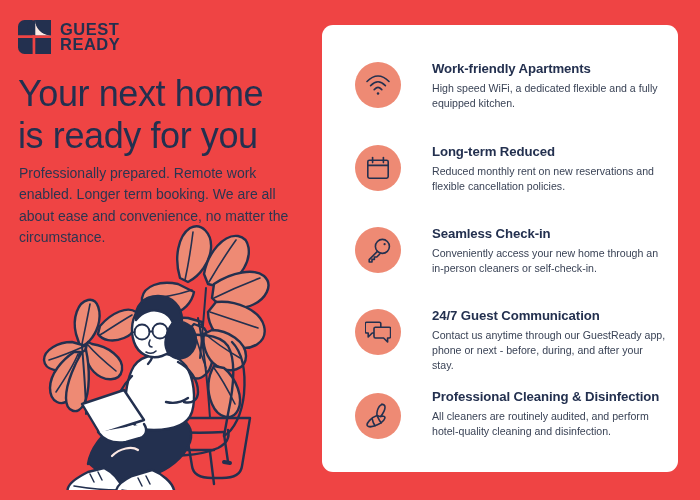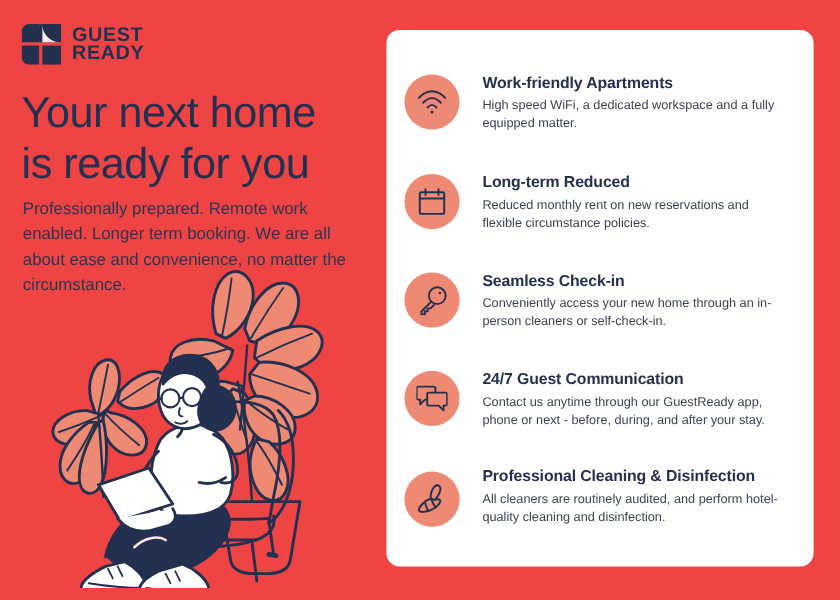--- a/index.html
+++ b/index.html
@@ -84,25 +84,25 @@
   }
 
   .feature-list {
     position: absolute;
     left: 0; top: 0;
     width: 100%; height: 100%;
   }
 
   .feature-item {
     position: absolute;
-    left: 15px;
+    left: 33px;
     width: 312px;
     display: flex;
     align-items: flex-start;
-    gap: 0;
+    gap: 12px;
   }
   .feature-item.i0 { top: 35px; }
   .feature-item.i1 { top: 118px; }
   .feature-item.i2 { top: 200px; }
   .feature-item.i3 { top: 282px; justify-content: flex-end; }
   .feature-item.i4 { top: 363px; align-items: flex-end; }
 
   .icon-badge {
     flex: 0 0 auto;
     width: 46px; height: 46px;
@@ -290,36 +290,36 @@
         <div class="icon-badge">
           <svg width="26" height="22" viewBox="0 0 26 22" fill="none" stroke="#23304f" stroke-width="1.6" stroke-linecap="round">
             <path d="M2 7.5 C5.6 3.8 9.1 2 13 2 C16.9 2 20.4 3.8 24 7.5"></path>
             <path d="M5.6 11.6 C8.2 9 10.6 7.8 13 7.8 C15.4 7.8 17.8 9 20.4 11.6"></path>
             <path d="M9.2 15.6 C10.8 14.1 11.9 13.4 13 13.4 C14.1 13.4 15.2 14.1 16.8 15.6"></path>
             <circle cx="13" cy="19.4" r="1.25" fill="#23304f" stroke="none"></circle>
           </svg>
         </div>
         <div class="feature-text">
           <div class="feature-title">Work-friendly Apartments</div>
-          <div class="feature-desc">High speed WiFi, a dedicated workspace and a fully equipped matter.</div>
+          <div class="feature-desc">High speed WiFi, a dedicated flexible and a fully equipped kitchen.</div>
         </div>
       </div>
 
       <div class="feature-item i1">
         <div class="icon-badge">
           <svg width="24" height="24" viewBox="0 0 24 24" fill="none" stroke="#23304f" stroke-width="1.6" stroke-linecap="round" stroke-linejoin="round">
             <rect x="1.8" y="4.2" width="20.4" height="18" rx="1.6"></rect>
             <path d="M1.8 9.4 H22.2"></path>
             <path d="M6.6 1.6 V6.6"></path>
             <path d="M17.4 1.6 V6.6"></path>
           </svg>
         </div>
         <div class="feature-text">
           <div class="feature-title">Long-term Reduced</div>
-          <div class="feature-desc">Reduced monthly rent on new reservations and flexible circumstance policies.</div>
+          <div class="feature-desc">Reduced monthly rent on new reservations and flexible cancellation policies.</div>
         </div>
       </div>
 
       <div class="feature-item i2">
         <div class="icon-badge">
           <svg width="25" height="25" viewBox="0 0 25 25" fill="none" stroke="#23304f" stroke-width="1.6" stroke-linecap="round" stroke-linejoin="round">
             <circle cx="16.4" cy="8.4" r="7"></circle>
             <circle cx="18.6" cy="6.2" r="1.1" fill="#23304f" stroke="none"></circle>
             <path d="M11.4 13.4 L3.2 21.6 L3.2 24 L6 24 L6 21.4 L8.4 21.4 L8.4 19 L10.8 19 L13.6 16.2"></path>
           </svg>

